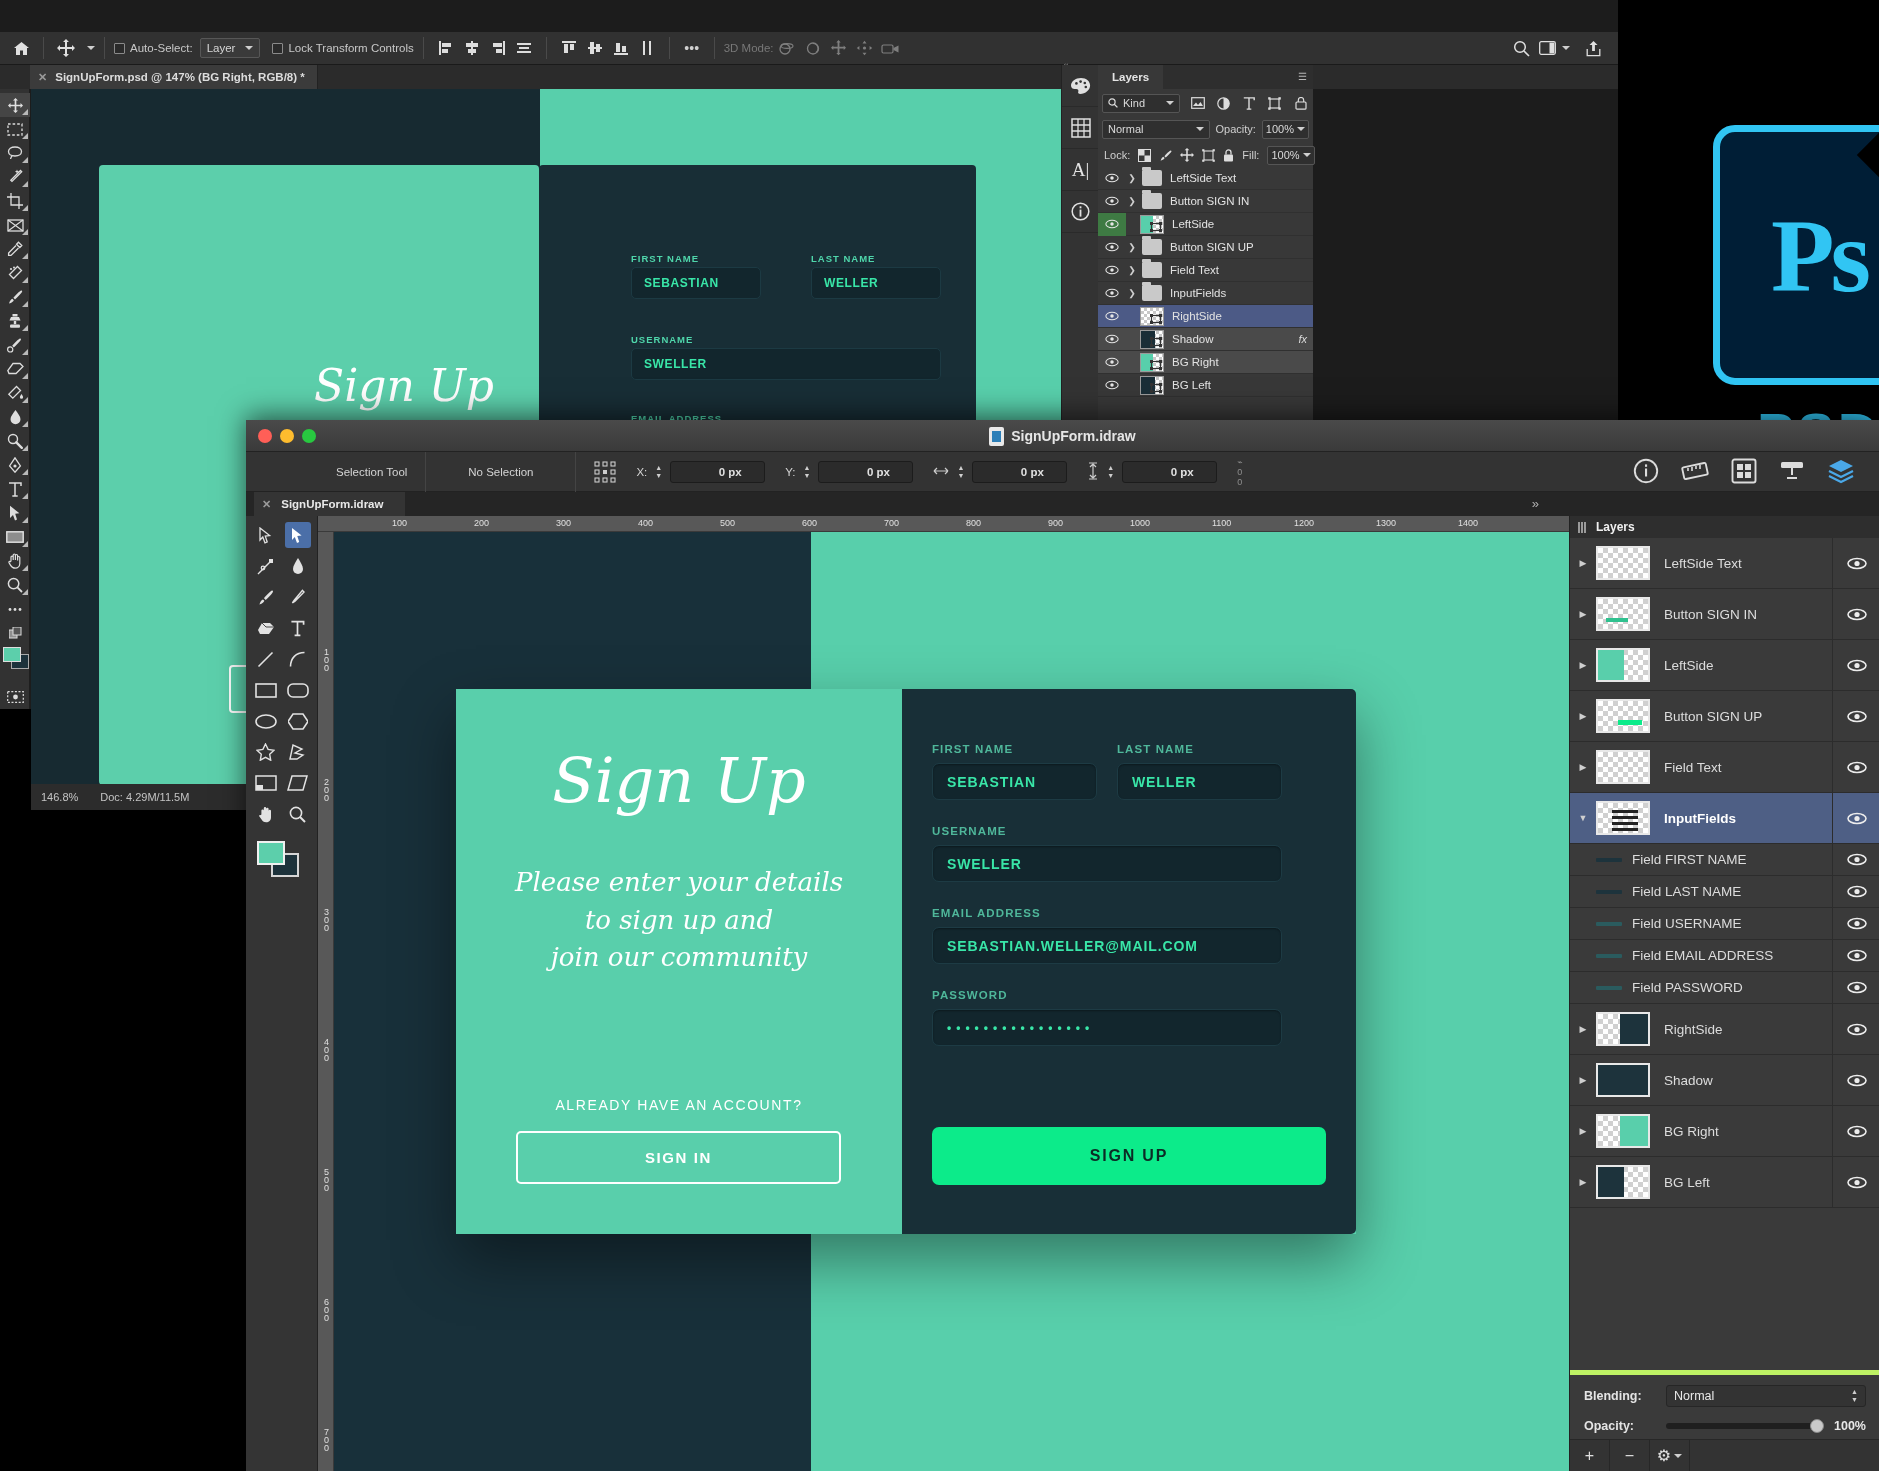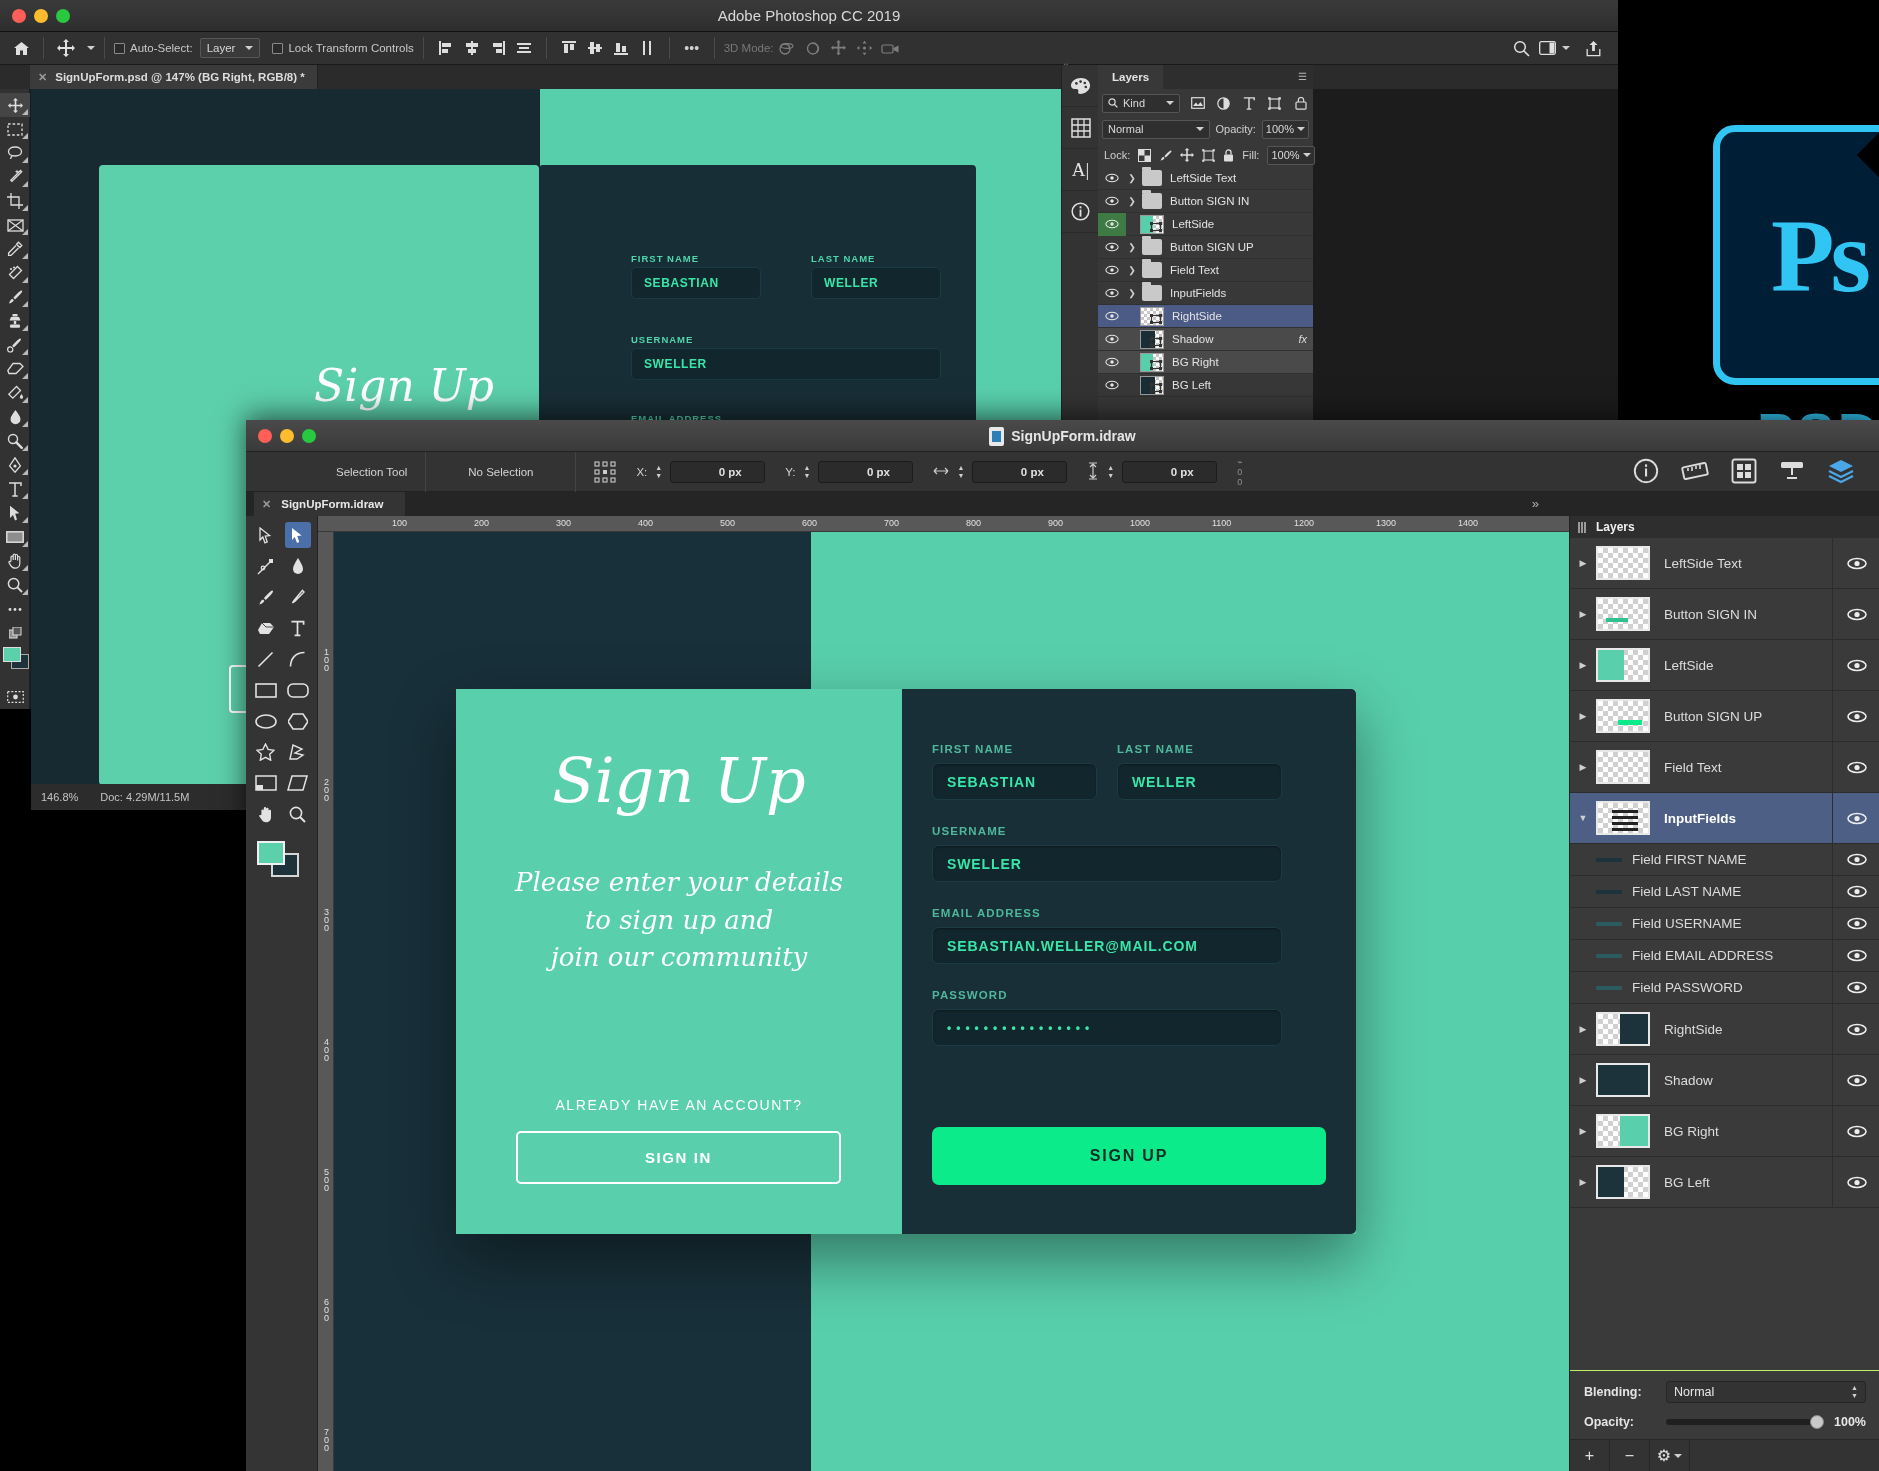--- a/index.html
+++ b/index.html
@@ -210,44 +210,38 @@
   .idr-tri { width:26px; text-align:center; color:#cfcfcf; font-size:9px; }
   .idr-thumb { width:54px; height:34px; border:2px solid #e8e8e8; position:relative; overflow:hidden;
       background-image:linear-gradient(45deg,#d0d0d0 25%,transparent 25%),linear-gradient(-45deg,#d0d0d0 25%,transparent 25%),
                        linear-gradient(45deg,transparent 75%,#d0d0d0 75%),linear-gradient(-45deg,transparent 75%,#d0d0d0 75%);
       background-size:10px 10px; background-position:0 0,0 5px,5px -5px,-5px 0px; background-color:#fff; }
   .idr-name { margin-left:14px; color:#dcdcdc; font-size:13.5px; }
   .idr-row.selected .idr-name { color:#fff; font-weight:bold; }
   .idr-eyecell { position:absolute; right:0; top:0; width:48px; height:100%; display:flex; align-items:center;
       justify-content:center; border-left:1px solid #2c2c2c; }
   .idr-sub-bar { width:26px; height:4px; border-radius:1px; margin-left:26px; }
-  #idr-bottom { position:absolute; left:0; bottom:0; width:310px; height:101px; background:#3a3a3a; border-top:1px solid #bef264; }
+  #idr-bottom { position:absolute; left:0; bottom:0; width:310px; height:101px; background:#3a3a3a; border-top:5px solid #bef264; }
   .idb-row { display:flex; align-items:center; gap:10px; padding:0 14px; height:30px; }
   .idb-lbl { color:#e4e4e4; font-size:12.5px; font-weight:bold; width:72px; }
   .idb-select { flex:1; background:#333; border:1px solid #262626; border-radius:3px; height:22px;
       display:flex; align-items:center; justify-content:space-between; padding:0 7px; color:#e8e8e8; font-size:12.5px; }
   .idb-slider { flex:1; height:6px; background:#1f1f1f; border-radius:3px; position:relative; }
   .idb-knob { position:absolute; right:0; top:-4px; width:14px; height:14px; border-radius:50%; background:#c9c9c9; border:1px solid #888; }
   .idb-pct { color:#e8e8e8; font-size:12.5px; font-weight:bold; }
   #idb-actions { position:absolute; left:0; bottom:0; width:310px; height:32px; background:#333;
       display:flex; align-items:center; border-top:1px solid #272727; color:#e0e0e0; }
   .idb-btn { width:40px; height:32px; display:flex; align-items:center; justify-content:center;
       border-right:1px solid #272727; font-size:16px; }
 </style>
 </head>
 <body>
 
 <div id="ps-window" class="abs">
 
-  <div id="ps-titlebar" class="abs">
-    <div class="traffic tl-red"></div>
-    <div class="traffic tl-yellow"></div>
-    <div class="traffic tl-green"></div>
-    <div id="ps-title">Adobe Photoshop CC 2019</div>
-  </div>
 
   <div id="ps-optionsbar" class="abs">
     <div class="ob-icon">
       <svg width="17" height="15" viewBox="0 0 17 15">
           <path d="M8.5 1 1 7h2v7h4V9.5h3V14h4V7h2z" fill="#e0e0e0"></path>
         </svg>
     </div>
     <div class="ob-sep"></div>
     <div class="ob-icon">
       <svg width="18" height="18" viewBox="0 0 18 18">

